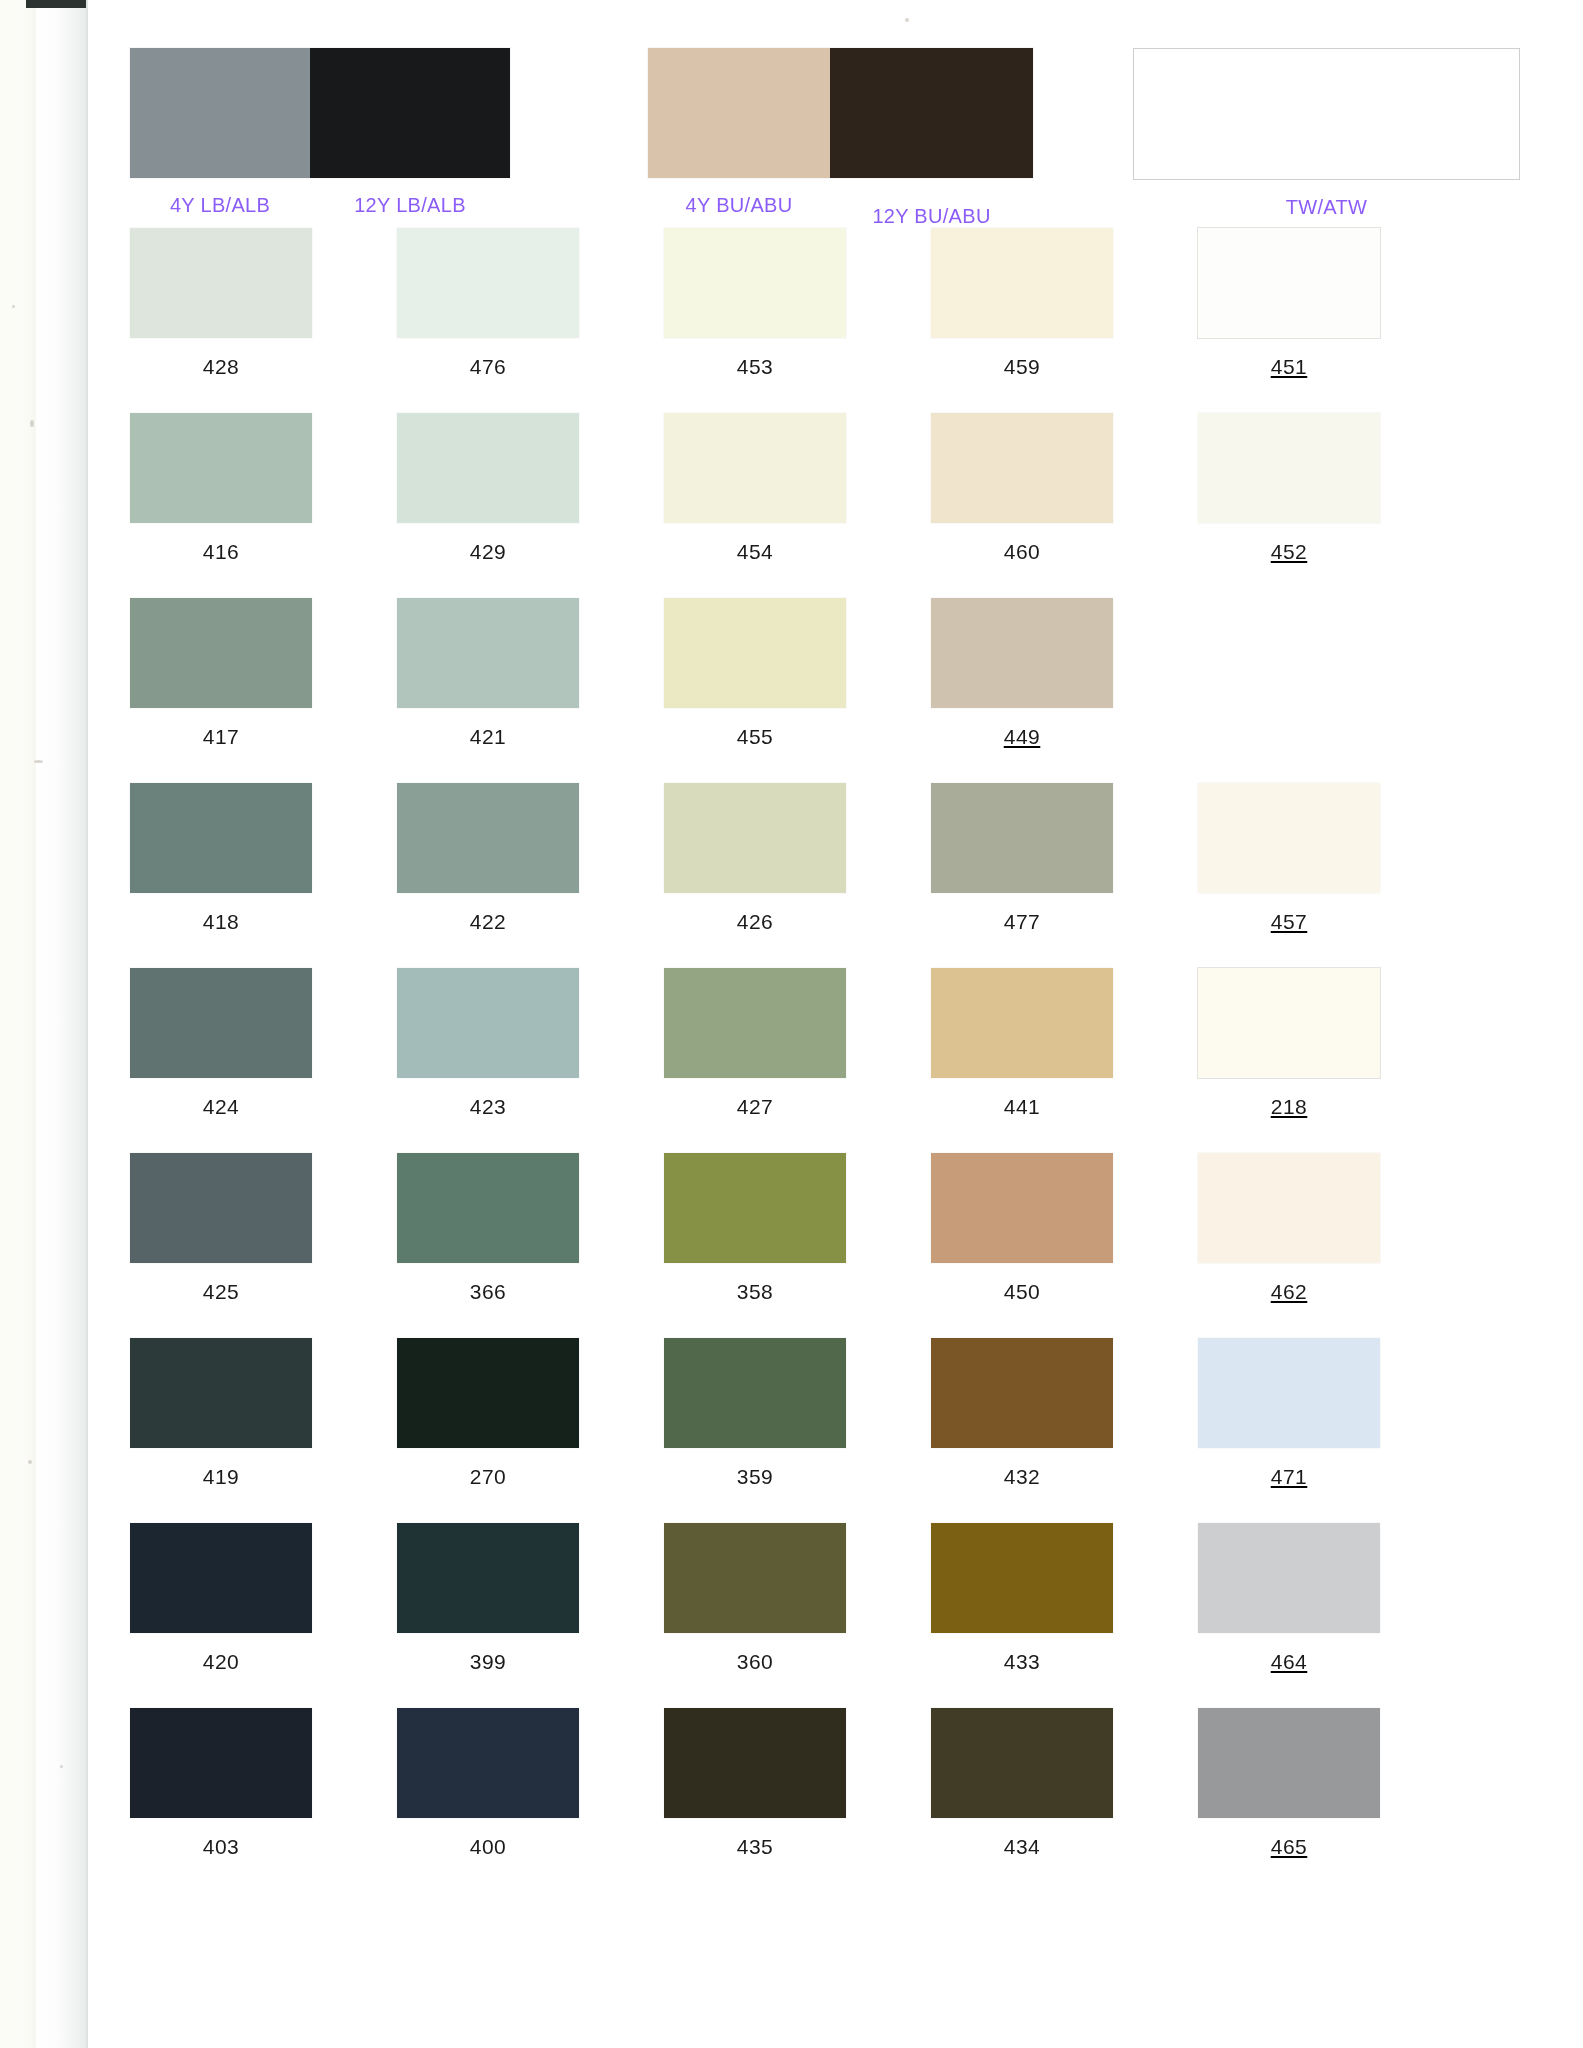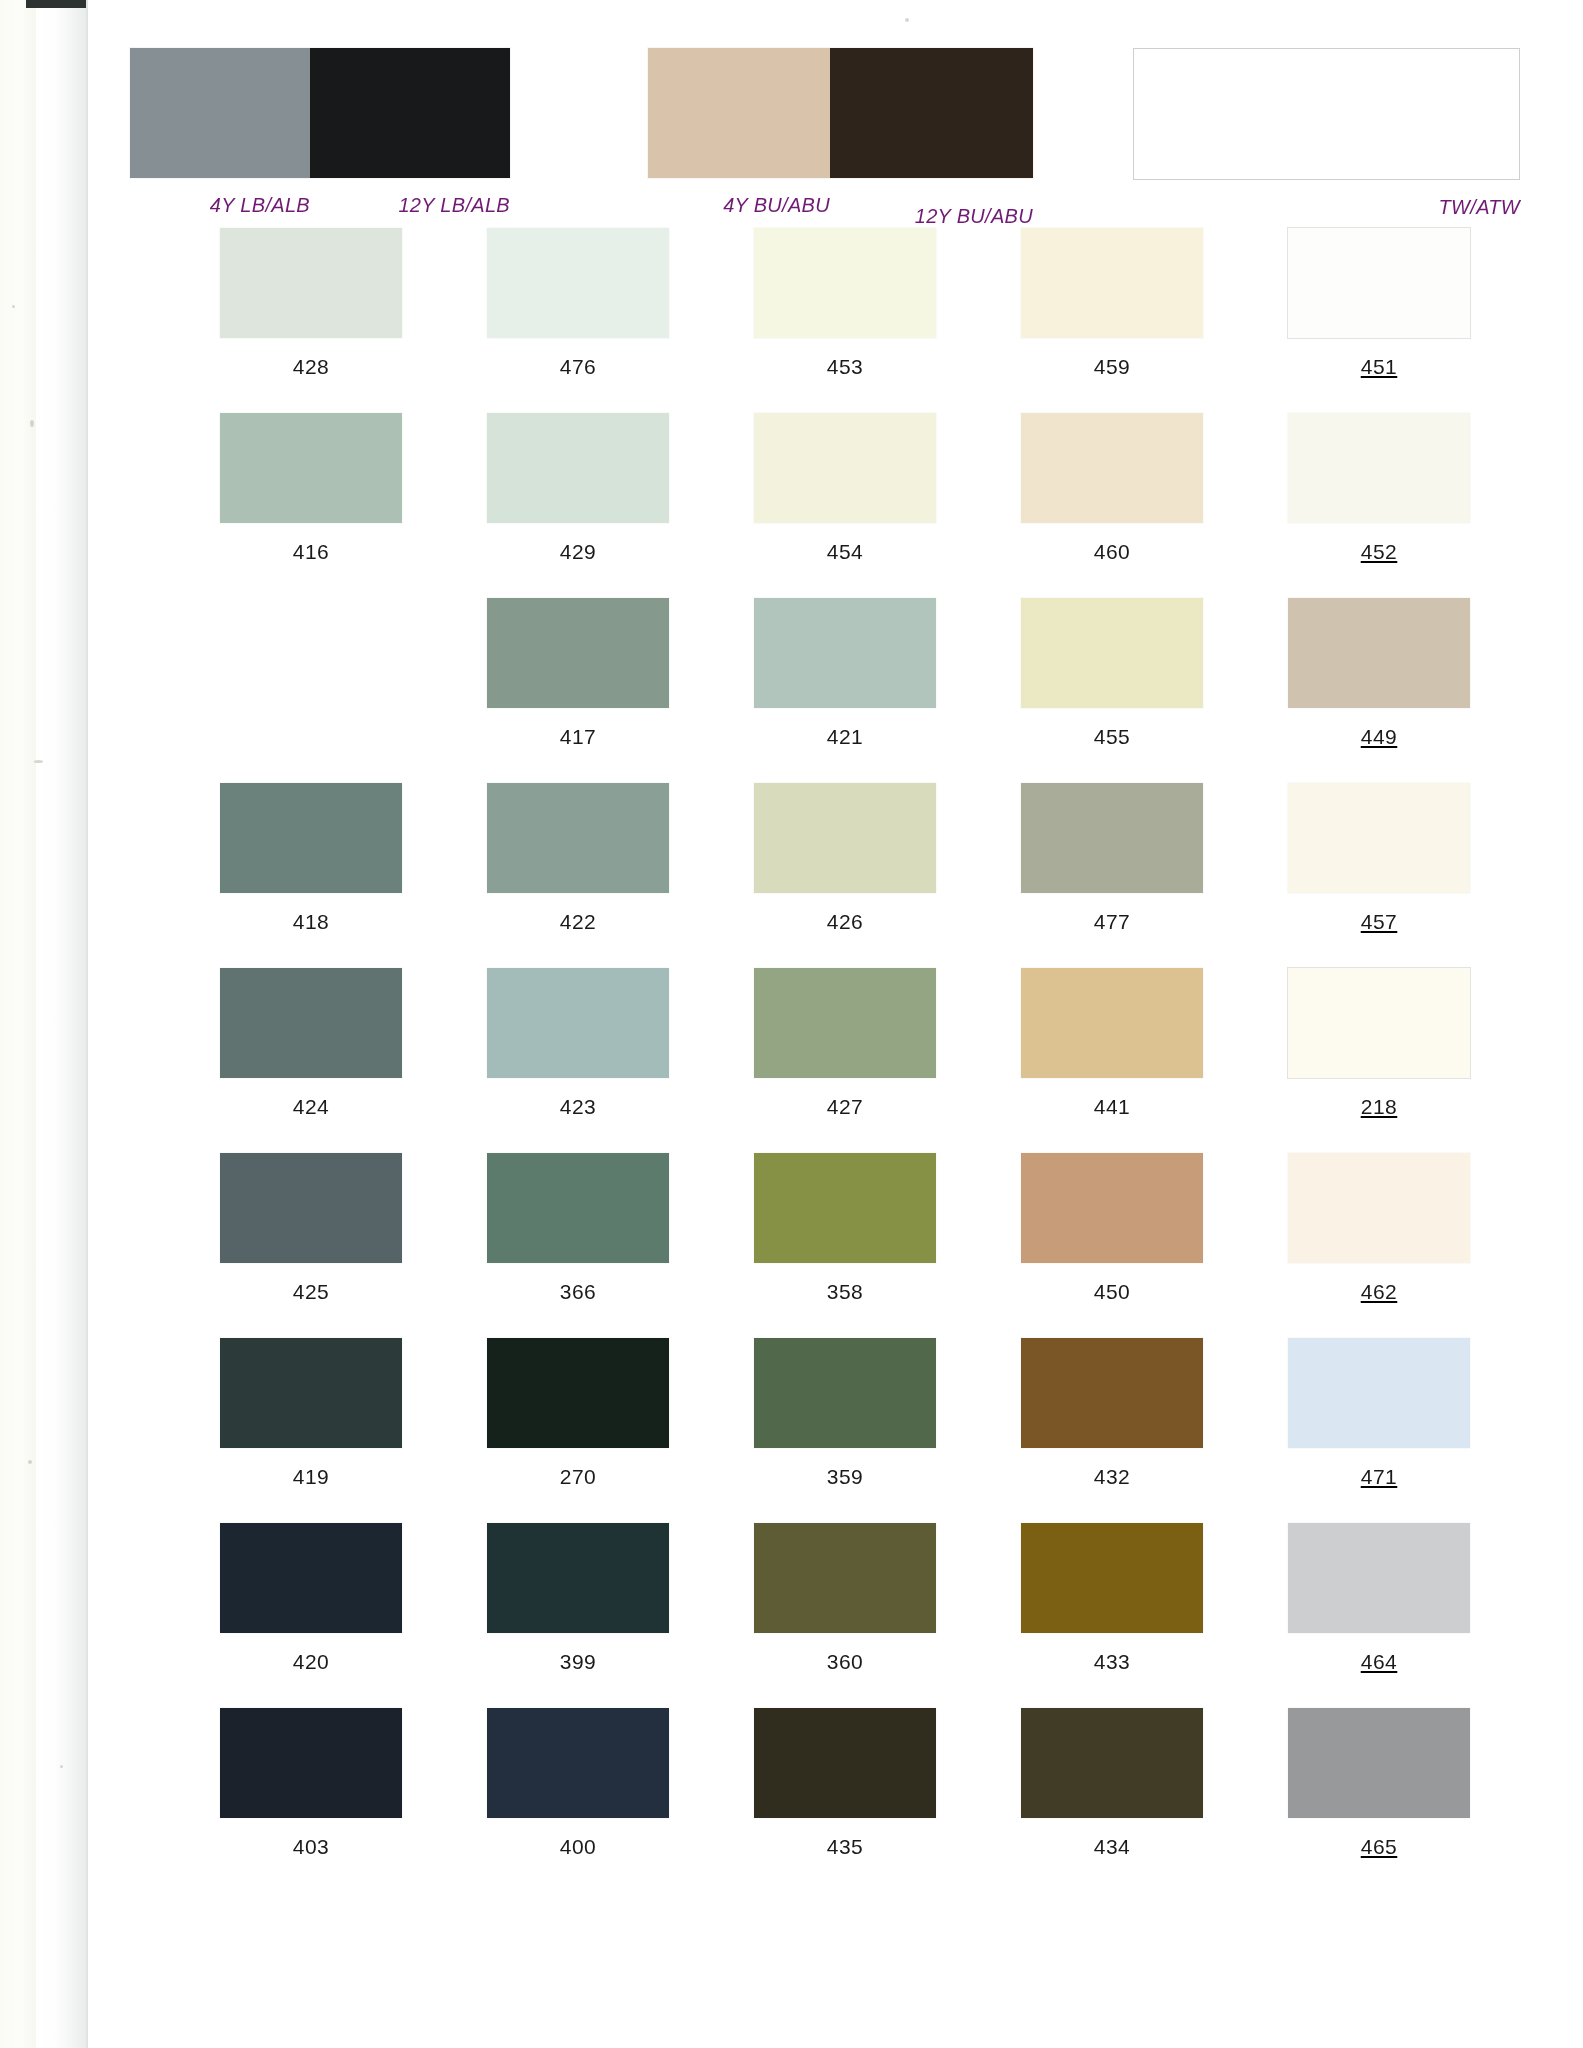--- a/index.html
+++ b/index.html
@@ -75,43 +75,41 @@
   }
   .bar-half {
     height: 130px;
   }
   .bar-labels {
     display: flex;
     margin-top: 16px;
   }
   .bar-label {
     font-size: 20px;
-    color: #701a75;
+    color: #8b5cf6;
     letter-spacing: .3px;
-    text-align: right;
+    text-align: center;
     font-family: "Liberation Sans", sans-serif;
-    font-style: italic;
   }
   .bar-single {
     height: 130px;
     border: 1px solid #cfcfcf;
     background: #ffffff;
   }
 
   
   #swatch-grid {
     position: absolute;
     left: 130px;
     top: 228px;
     width: 1340px;
   }
   .swatch-row {
     display: flex;
     height: 185px;
-    justify-content: flex-end;
   }
   .swatch-cell {
     width: 182px;
     margin-right: 85px;
     display: flex;
     flex-direction: column;
     align-items: center;
   }
   .swatch-cell:last-child { margin-right: 0; text-decoration: underline; }
   .swatch-chip {

